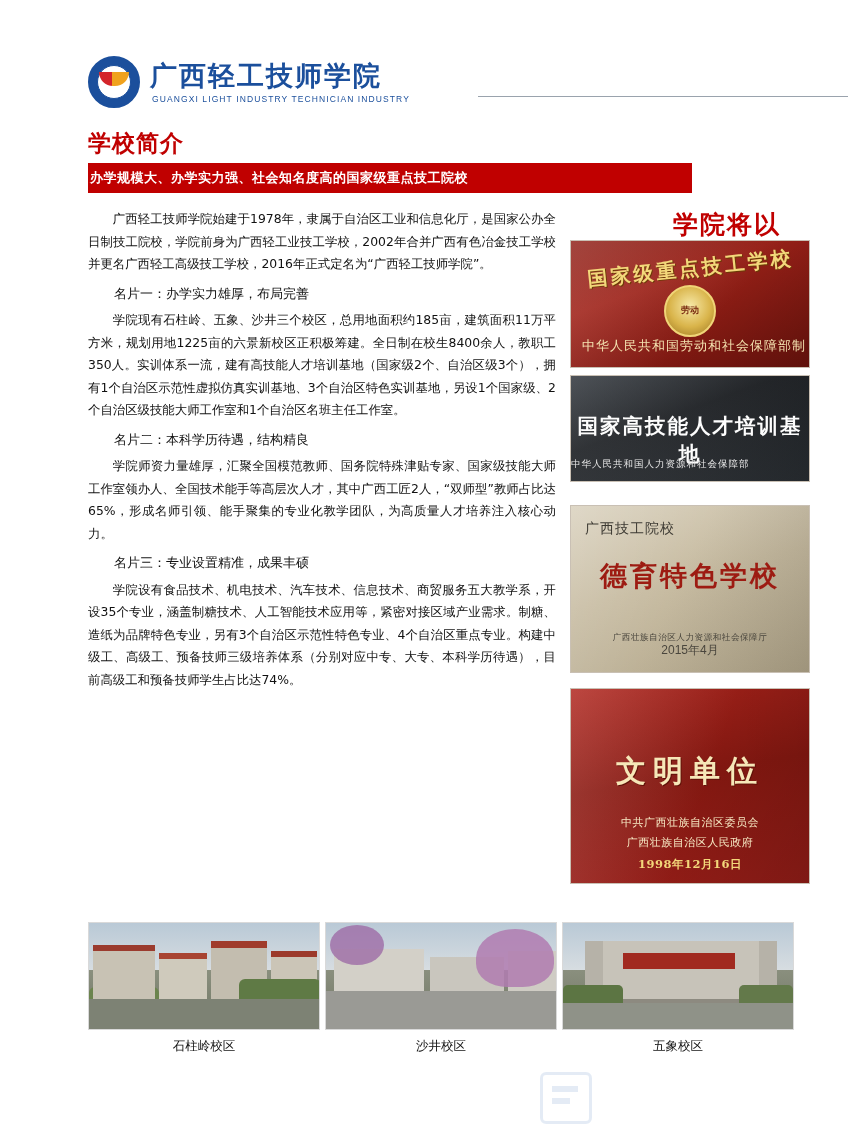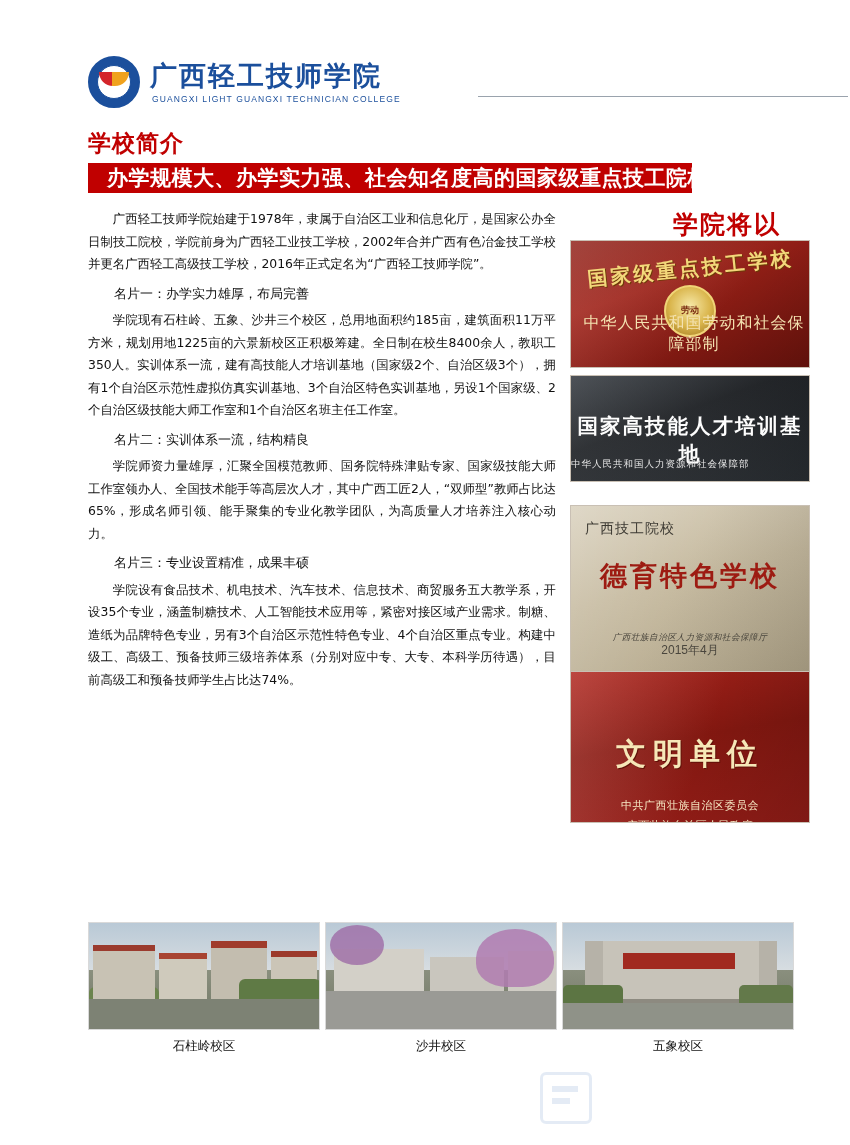--- a/index.html
+++ b/index.html
@@ -101,23 +101,23 @@
   .banner {
     position: absolute;
     left: 88px;
     top: 163px;
     width: 604px;
     height: 30px;
     background: #c00000;
     color: #ffffff;
     font-family: "DejaVu Sans", "Liberation Sans", sans-serif;
     font-weight: bold;
-    font-size: 21px;
+    font-size: 13px;
     line-height: 30px;
-    padding-left: 19px;
+    padding-left: 2px;
     box-sizing: border-box;
     letter-spacing: 0.5px;
     white-space: nowrap;
   }
 
   
   .content {
     position: absolute;
     left: 88px;
     top: 208px;
@@ -162,21 +162,21 @@
     overflow: hidden;
     border: 1px solid #c9c0b4;
   }
   .plaque .plaque-inner {
     position: absolute;
     left: 0; top: 0; right: 0; bottom: 0;
   }
   .p1 { top: 240px; height: 128px; }
   .p2 { top: 375px; height: 107px; }
   .p3 { top: 505px; height: 168px; }
-  .p4 { top: 671px; height: 152px; padding-left: 32px; }
+  .p4 { top: 688px; height: 196px; padding-left: 32px; }
 
   .p1 .plaque-inner {
     background:
       linear-gradient(135deg, rgba(255,255,255,0.18) 0%, rgba(0,0,0,0.12) 60%, rgba(0,0,0,0.25) 100%),
       linear-gradient(160deg, #8d1b12 0%, #a8241a 35%, #7e160f 100%);
   }
   .p1 .gold-text {
     position: absolute;
     left: 16px;
     top: 14px;
@@ -208,21 +208,21 @@
     font-weight: bold;
     color: #7a2b12;
     font-family: "DejaVu Serif", "Liberation Serif", serif;
   }
   .p1 .sub-line {
     position: absolute;
     left: 0; right: 0;
     bottom: 12px;
     text-align: center;
     font-family: "DejaVu Serif", "Liberation Serif", serif;
-    font-size: 16px;
+    font-size: 13px;
     letter-spacing: 1px;
     color: #f4e2b0;
     margin-left: 8px;
   }
 
   .p2 .plaque-inner {
     background:
       linear-gradient(120deg, rgba(255,255,255,0.10) 0%, rgba(0,0,0,0.18) 100%),
       linear-gradient(160deg, #3a3f45 0%, #1f2226 40%, #2c3136 100%);
   }
@@ -274,21 +274,20 @@
     color: #9d1b12;
   }
   .p3 .sub-line {
     position: absolute;
     left: 0; right: 0;
     bottom: 28px;
     text-align: center;
     font-size: 8.6px;
     letter-spacing: 0.5px;
     color: #4a463d;
-    font-style: italic;
   }
   .p3 .date-line {
     position: absolute;
     left: 0; right: 0;
     bottom: 13px;
     text-align: center;
     font-size: 12px;
     color: #4a463d;
   }
 
@@ -419,32 +418,32 @@
 <body>
 
 <div class="page">
 
   <div class="header">
     <div class="logo-mark">
       <div class="inner"></div>
       <div class="swoosh"></div>
     </div>
     <div class="logo-cn">广西轻工技师学院</div>
-    <div class="logo-en">GUANGXI LIGHT GUANGXI TECHNICIAN COLLEGE</div>
+    <div class="logo-en">GUANGXI LIGHT INDUSTRY TECHNICIAN INDUSTRY</div>
     <div class="header-rule"></div>
   </div>
 
   <div class="section-title">学校简介</div>
   <div class="banner">办学规模大、办学实力强、社会知名度高的国家级重点技工院校</div>
 
   <div class="content">
     <p>广西轻工技师学院始建于1978年，隶属于自治区工业和信息化厅，是国家公办全日制技工院校，学院前身为广西轻工业技工学校，2002年合并广西有色冶金技工学校并更名广西轻工高级技工学校，2016年正式定名为“广西轻工技师学院”。</p>
     <p class="sub">名片一：办学实力雄厚，布局完善</p>
     <p>学院现有石柱岭、五象、沙井三个校区，总用地面积约185亩，建筑面积11万平方米，规划用地1225亩的六景新校区正积极筹建。全日制在校生8400余人，教职工350人。实训体系一流，建有高技能人才培训基地（国家级2个、自治区级3个），拥有1个自治区示范性虚拟仿真实训基地、3个自治区特色实训基地，另设1个国家级、2个自治区级技能大师工作室和1个自治区名班主任工作室。</p>
-    <p class="sub">名片二：实训体系一流，结构精良</p>
+    <p class="sub">名片二：本科学历待遇，结构精良</p>
     <p>学院师资力量雄厚，汇聚全国模范教师、国务院特殊津贴专家、国家级技能大师工作室领办人、全国技术能手等高层次人才，其中广西工匠2人，“双师型”教师占比达65%，形成名师引领、能手聚集的专业化教学团队，为高质量人才培养注入核心动力。</p>
     <p class="sub">名片三：专业设置精准，成果丰硕</p>
     <p>学院设有食品技术、机电技术、汽车技术、信息技术、商贸服务五大教学系，开设35个专业，涵盖制糖技术、人工智能技术应用等，紧密对接区域产业需求。制糖、造纸为品牌特色专业，另有3个自治区示范性特色专业、4个自治区重点专业。构建中级工、高级工、预备技师三级培养体系（分别对应中专、大专、本科学历待遇），目前高级工和预备技师学生占比达74%。</p>
   </div>
 
   <div class="honors-title">学院将以</div>
 
   <div class="plaque p1">
     <div class="plaque-inner">
       <div class="gold-text">国家级重点技工学校</div>

